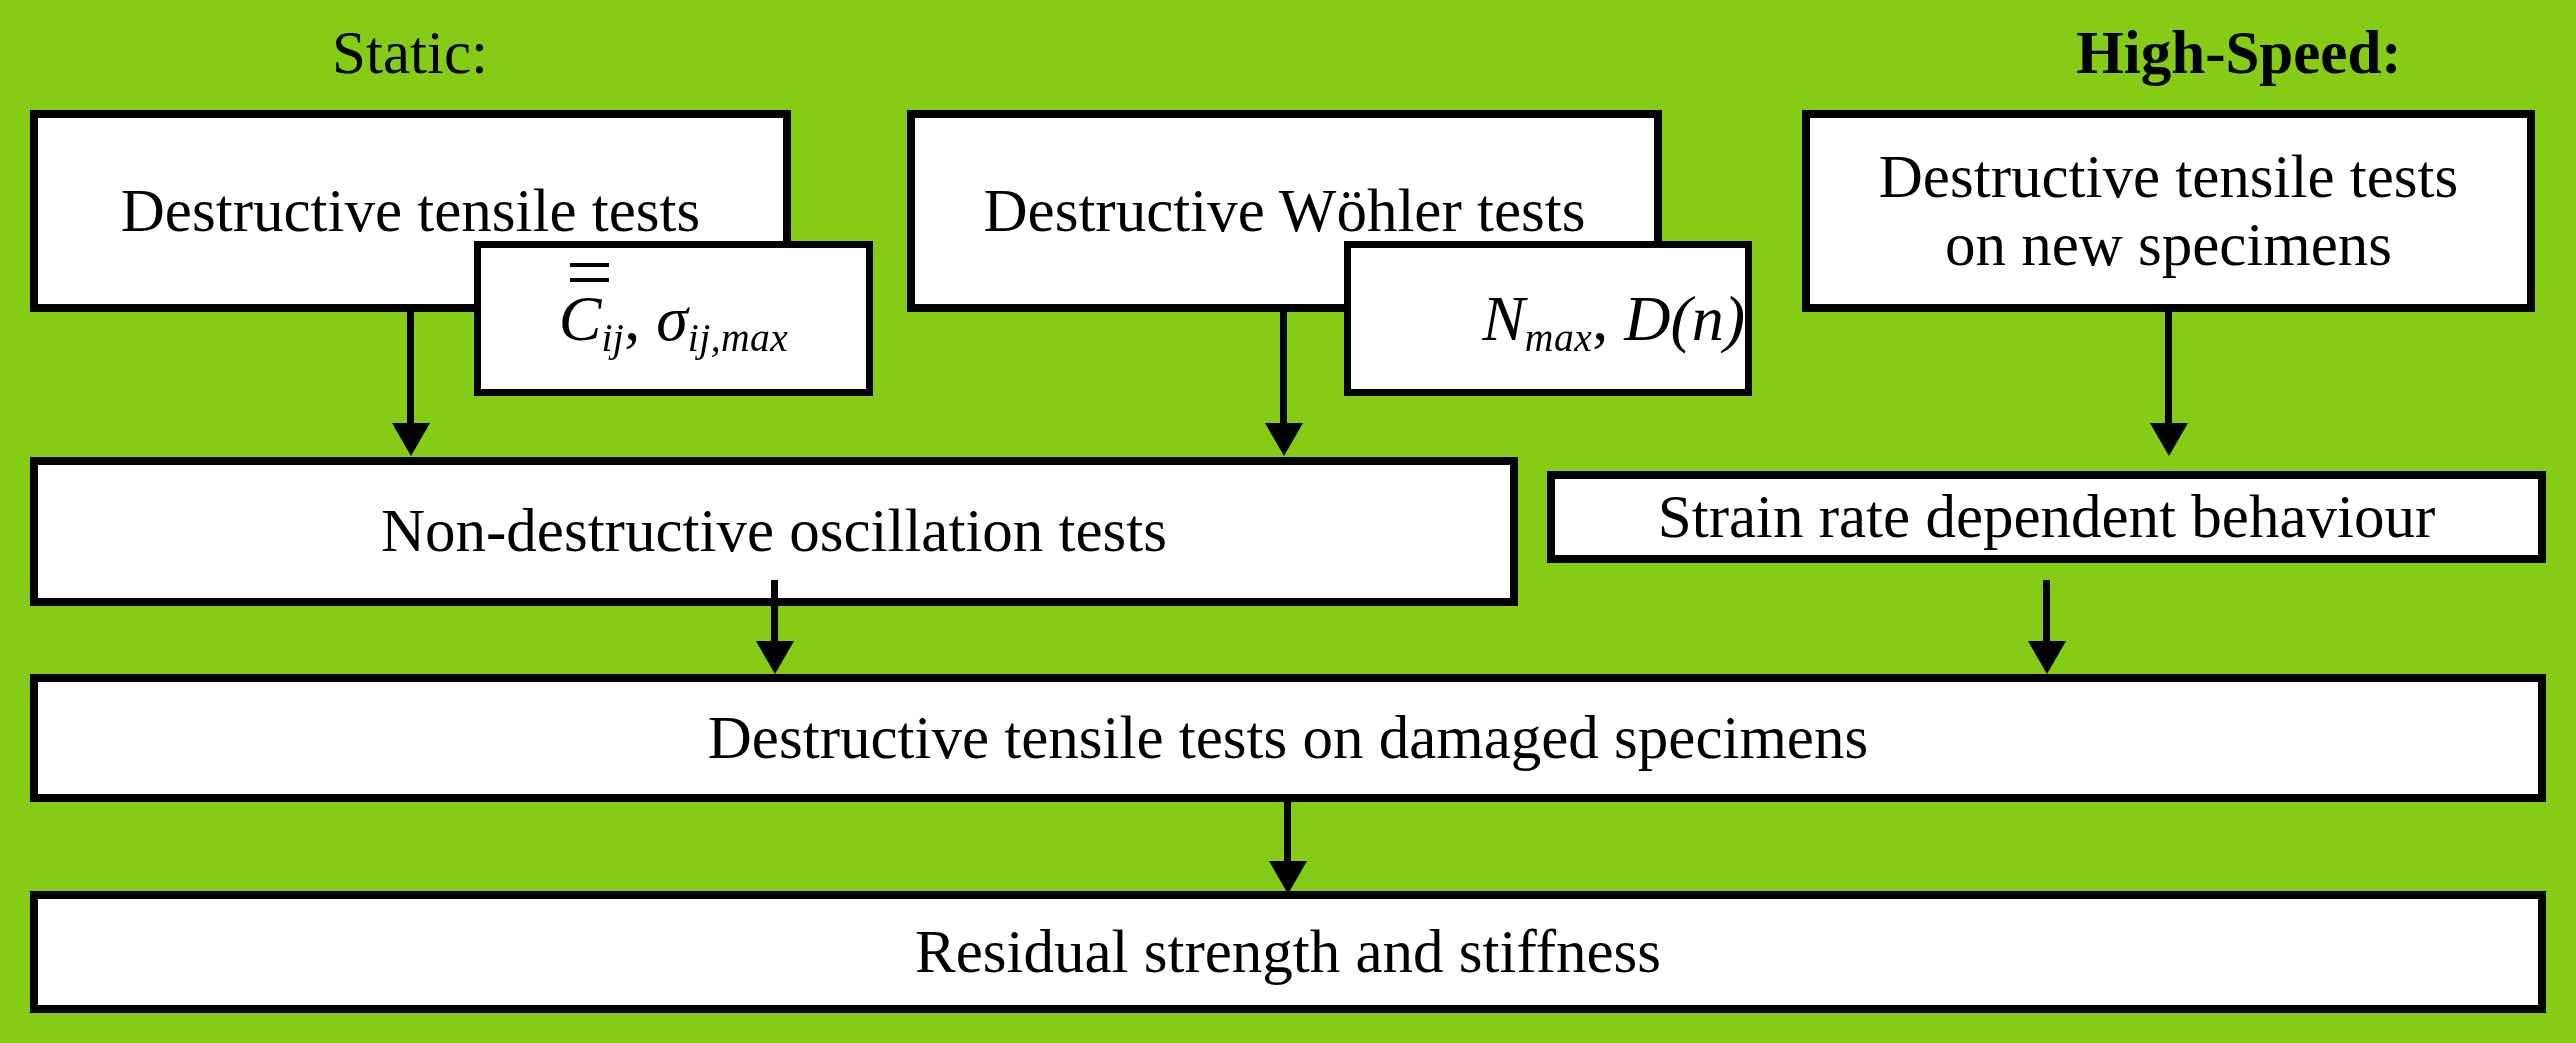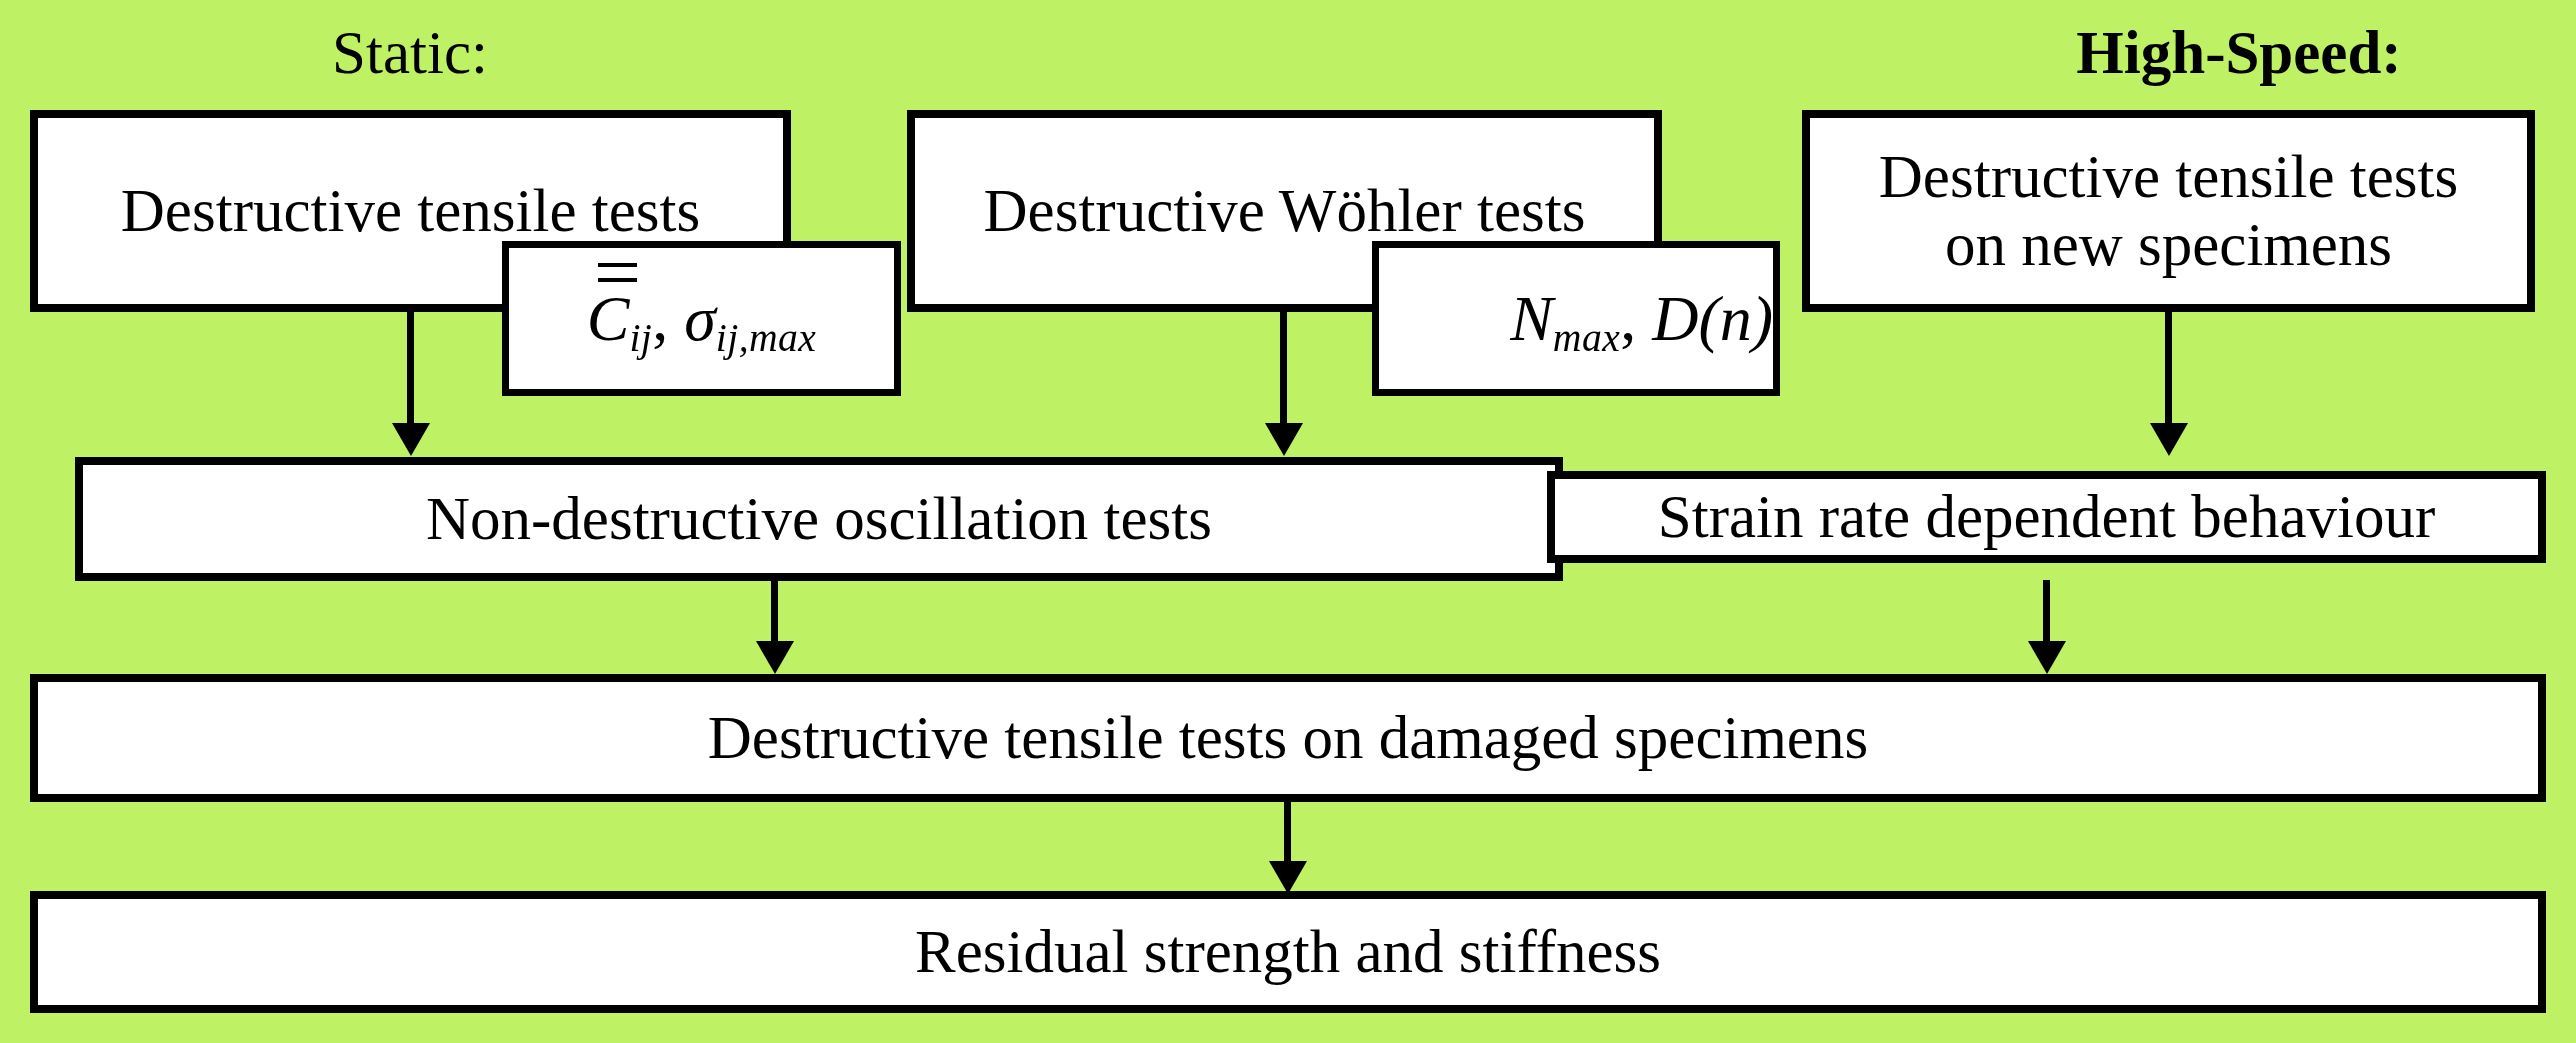--- a/index.html
+++ b/index.html
@@ -1,20 +1,20 @@
 <!DOCTYPE html>
 <html style="font-size:11.6px"><head>
 <meta charset="utf-8">
 <style>
   html, body { margin: 0; padding: 0; background: #ffffff; }
   .canvas {
     position: relative;
     width: 2576px;
     height: 1044px;
-    background: #bef264;
+    background: #84cc16;
     font-family: "Liberation Serif", serif;
     color: #000000;
     overflow: hidden;
   }
   .col-title {
     position: absolute;
     font-size: 61px;
     line-height: 1.0;
     text-align: center;
     white-space: nowrap;
@@ -29,21 +29,20 @@
     justify-content: center;
     text-align: center;
     font-size: 61px;
     line-height: 1.12;
   }
   .mathbox {
     border-width: 7.2px;
     font-size: 64px;
     font-style: italic;
     z-index: 5;
-    margin-left: 28px;
   }
   .math sub {
     font-size: 0.62em;
     font-style: italic;
     vertical-align: baseline;
     position: relative;
     top: 0.28em;
     letter-spacing: 0.01em;
   }
   .math .comma { font-style: normal; }
@@ -81,21 +80,21 @@
   #title-cyclic    { left: 998px; top: 21.7px; width: 578px; }
   #title-highspeed { left: 1950px; top: 21.7px; width: 578px; font-weight: bold; }
 
   #box-static-test    { left: 30px;   top: 110px; width: 761px; height: 202px; }
   #box-cyclic-test    { left: 907px; top: 110px; width: 755px; height: 202px; text-align: right; }
   #box-highspeed-test { left: 1802px; top: 110px; width: 733px; height: 202px; }
 
   #mathbox-static { left: 474px;  top: 241px; width: 399px; height: 155px; }
   #mathbox-cyclic { left: 1344px; top: 241px; width: 408px; height: 155px; justify-content: flex-end; }
 
-  #box-oscillation { left: 30px;   top: 457px; width: 1488px; height: 124px; margin-left: 45px; }
+  #box-oscillation { left: 30px;   top: 457px; width: 1488px; height: 149px; }
   #box-strainrate  { left: 1547px; top: 471px; width: 999px; height: 92px; }
 
   #box-damaged  { left: 30px; top: 674px;  width: 2516px; height: 128px; }
   #box-residual { left: 30px; top: 891px; width: 2516px; height: 122px; }
 
   #arrow-static    { left: 392px;  top: 312px;  height: 144px; }
   #arrow-cyclic    { left: 1265px; top: 312px;  height: 144px; }
   #arrow-highspeed { left: 2150px; top: 312px;  height: 144px; }
   #arrow-osc       { left: 756px; top: 580px;  height: 94px; }
   #arrow-strain    { left: 2028px; top: 580px;  height: 94px; }

